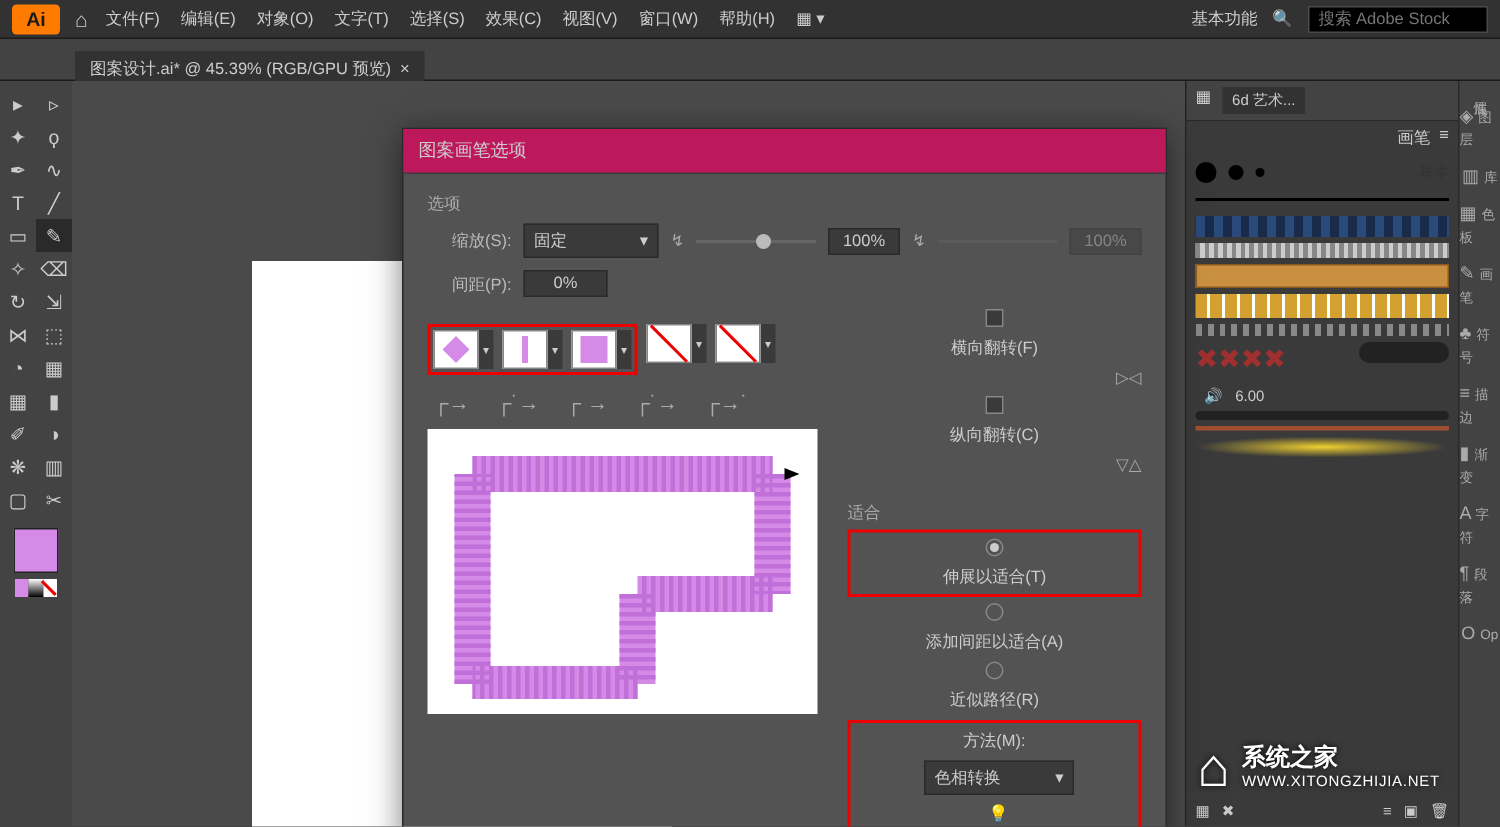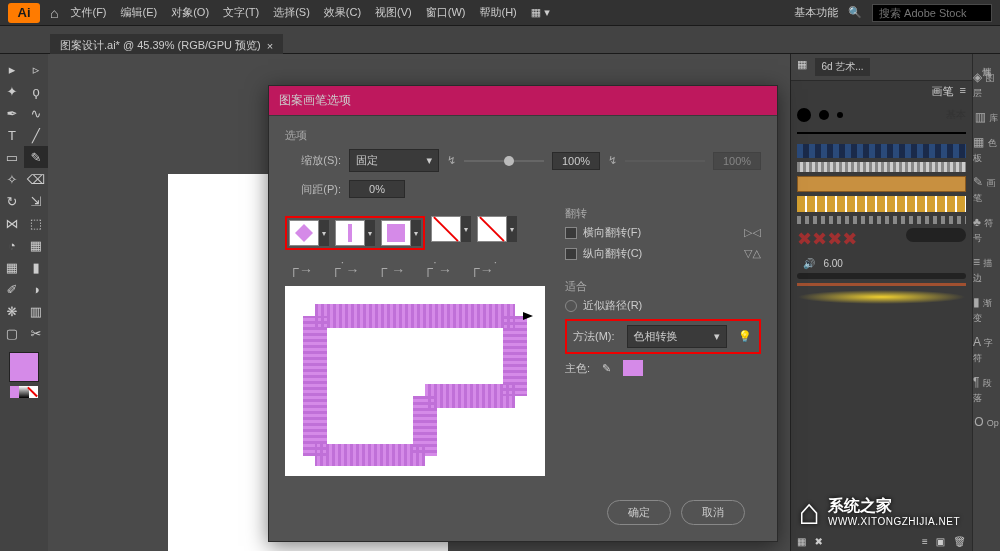--- a/index.html
+++ b/index.html
@@ -45,21 +45,21 @@
 .tile-hl { border: 2px solid #e00; padding: 2px; display: flex; gap: 6px; }
 .tile { width: 30px; height: 26px; background: #fff; border: 1px solid #888; display: flex; align-items: center; justify-content: center; position: relative; }
 .tile-dd { width: 10px; height: 26px; background: #3a3a3a; display: flex; align-items: center; justify-content: center; color: #ccc; font-size: 8px; }
 .tile-slash::after { content: ""; position: absolute; width: 120%; height: 2px; background: #e00; transform: rotate(45deg); }
 .tile-pink { background: #d58ae8; width: 18px; height: 18px; }
 
 .icon-row { display: flex; gap: 18px; margin: 6px 0 10px 4px; color: #aaa; font-size: 14px; }
 
 .preview { background: #fff; width: 260px; height: 190px; position: relative; }
 .group-label { color: #aaa; margin-bottom: 4px; }
-.chk-row { display: flex; align-items: center; gap: 6px; margin-bottom: 6px; }
+.chk-row { display: flex; align-items: center; gap: 6px; margin-bottom: 6px; flex-direction: column; }
 .chk { width: 12px; height: 12px; border: 1px solid #888; background: #3a3a3a; }
 .radio { width: 12px; height: 12px; border: 1px solid #888; border-radius: 50%; display: flex; align-items: center; justify-content: center; }
 .radio.on::after { content: ""; width: 6px; height: 6px; background: #ccc; border-radius: 50%; }
 .hl-box { border: 2px solid #e00; padding: 4px 6px; margin-bottom: 4px; }
 .flip-icons { display: flex; gap: 4px; margin-left: auto; color: #aaa; }
 
 .dialog-footer { display: flex; justify-content: flex-end; gap: 10px; padding: 10px 16px; margin-top: 14px; }
 .btn { background: #535353; border: 1px solid #888; border-radius: 14px; padding: 4px 20px; color: #ccc; cursor: pointer; }
 
 .panels-right { width: 210px; background: #434343; border-left: 1px solid #222; display: flex; }
@@ -311,37 +311,46 @@
         <div class="preview">
           <svg class="pattern-path" width="240" height="170" viewBox="0 0 240 170">
             <path d="M20 20 H220 M220 20 V100 M220 100 H130 M130 100 V160 M130 160 H20 M20 160 V20" stroke="#d58ae8" stroke-width="24" fill="none" stroke-linejoin="miter"></path>
             <path d="M20 20 H220 M220 20 V100 M220 100 H130 M130 100 V160 M130 160 H20 M20 160 V20" stroke="#c070d8" stroke-width="24" fill="none" stroke-dasharray="3 3"></path>
             <polygon points="228,16 238,20 228,24" fill="#000"></polygon>
           </svg>
         </div>
       </div>
 
       <div style="flex:1">
-        <div class="group-label">翻转</div>
         <div class="chk-row">
             <div class="chk"></div>
             <span>横向翻转(F)</span>
             <div class="flip-icons">
               <span>▷◁</span>
             </div>
           </div>
         <div class="chk-row">
             <div class="chk"></div>
             <span>纵向翻转(C)</span>
             <div class="flip-icons">
               <span>▽△</span>
             </div>
           </div>
 
         <div class="group-label" style="margin-top:18px">适合</div>
+        <div class="hl-box">
+          <div class="chk-row" style="margin:0">
+              <div class="radio on"></div>
+              <span>伸展以适合(T)</span>
+            </div>
+        </div>
+        <div class="chk-row">
+            <div class="radio"></div>
+            <span>添加间距以适合(A)</span>
+          </div>
         <div class="chk-row">
             <div class="radio"></div>
             <span>近似路径(R)</span>
           </div>
 
         <div class="hl-box">
           <div class="chk-row" style="margin:0">
             <span>方法(M):</span>
             <div class="select" style="width:100px;margin-left:6px">
                 <span>色相转换</span>

